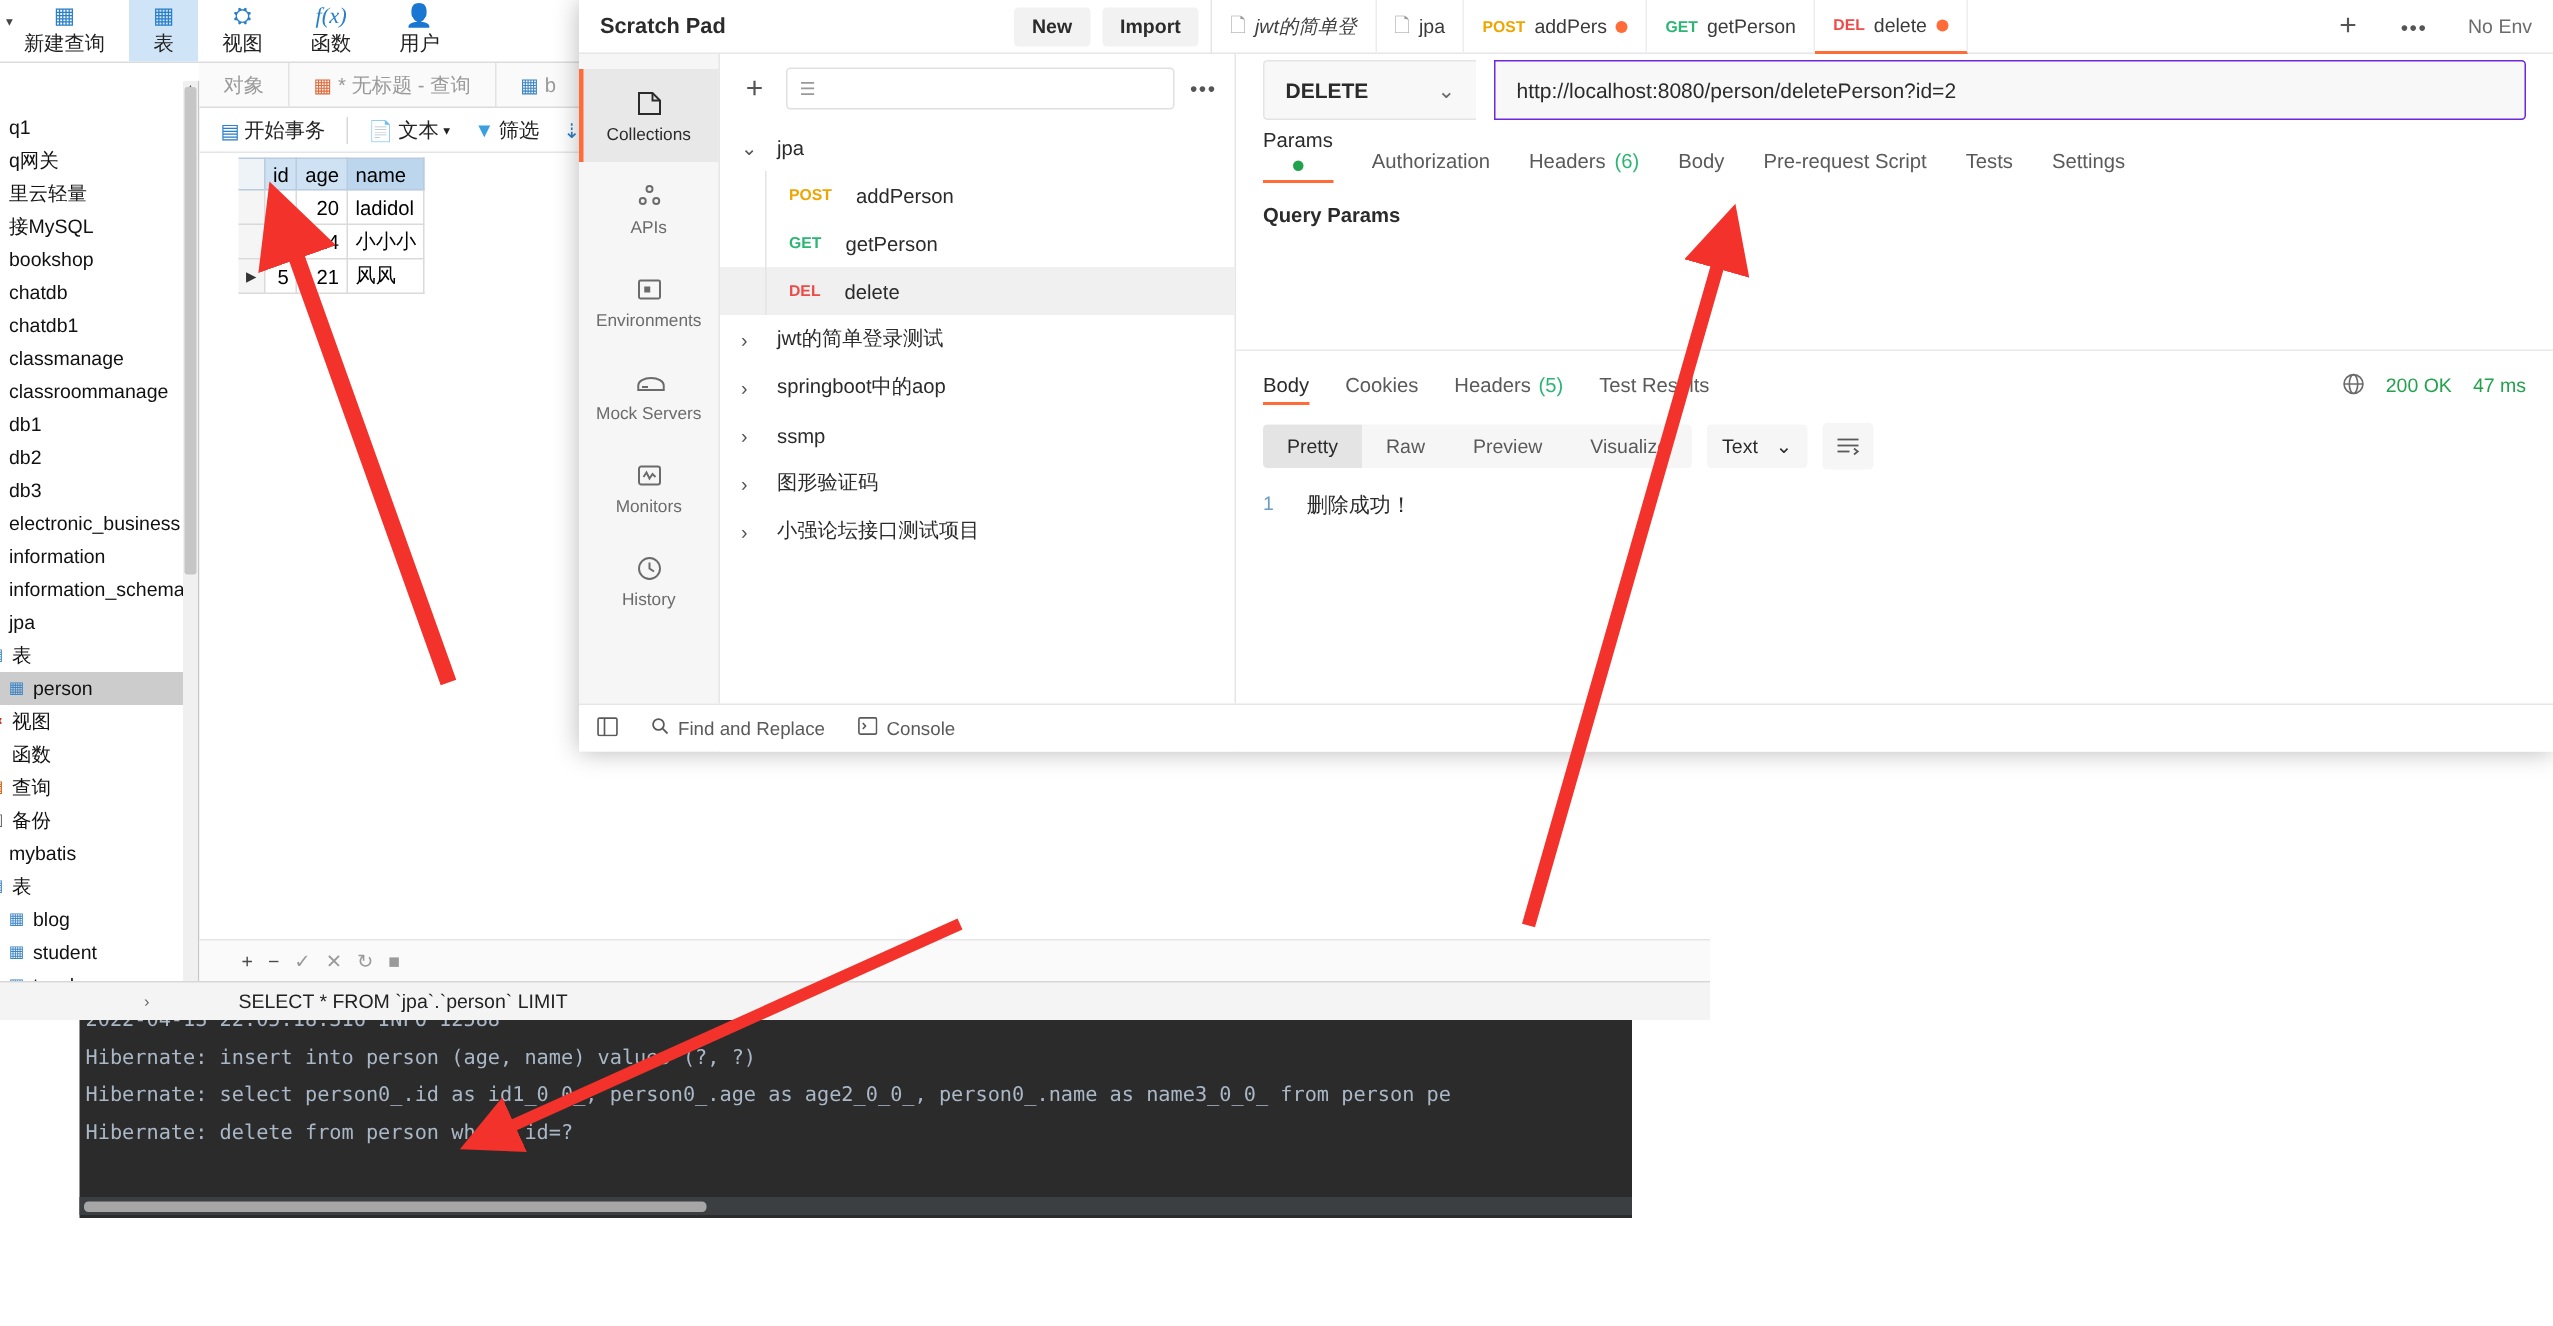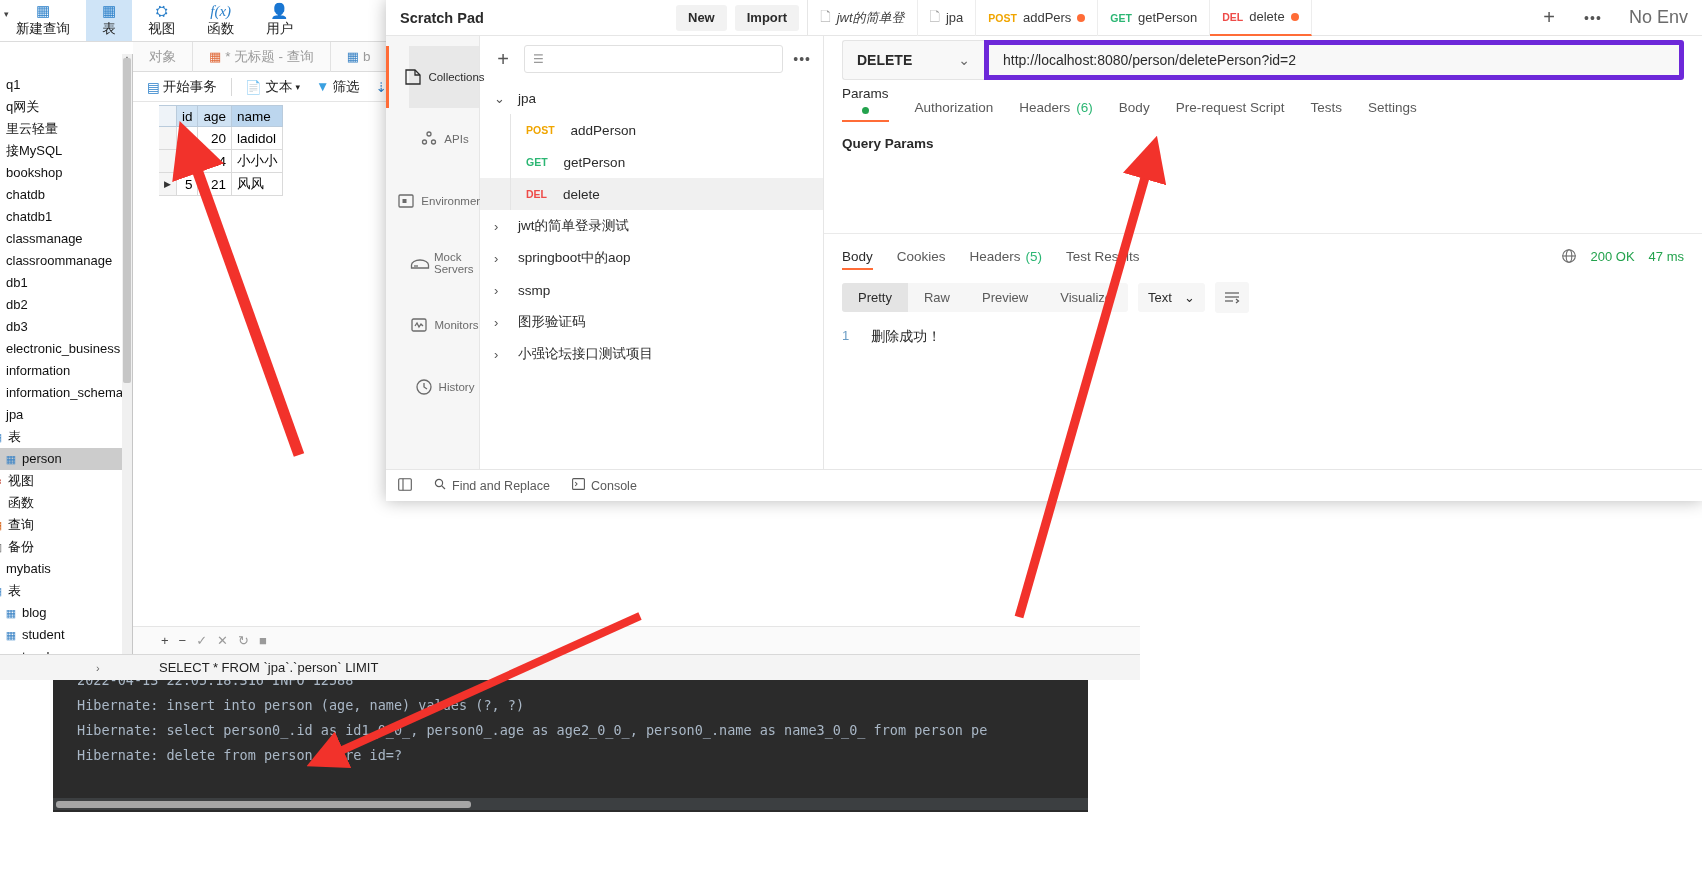--- a/index.html
+++ b/index.html
@@ -119,30 +119,30 @@
   .pm-tab.active { border-bottom: 2px solid #ff6c37; }
   .pm-tab .meth { font-size: 10.5px; font-weight: bold; }
   .meth-post { color: #f0a500; }
   .meth-get { color: #2bb673; }
   .meth-del { color: #ee4b48; }
   .dot { width: 8px; height: 8px; border-radius: 50%; background: #ff6c37; display:inline-block; }
   .pm-tab .fileicon { color:#9a9a9a; font-size: 13px; }
   .pm-tab-italic { font-style: italic; color:#404040; }
   .pm-plus { width: 44px; text-align:center; font-size: 20px; color:#555; }
   .pm-dots { width: 44px; text-align:center; font-size: 14px; color:#555; letter-spacing:1px;}
-  .pm-env { padding: 0 14px; font-size: 18px; color: #6b6b6b; }
+  .pm-env { padding: 0 14px; font-size: 13px; color: #6b6b6b; }
 
   .pm-body { display:flex; height: 670px; }
   .pm-rail {
     width: 94px; background: #f6f6f6; border-right: 1px solid #e6e6e6;
     padding-top: 10px; position: relative;
   }
   .rail-item {
-    height: 62px; display:flex; flex-direction:row; align-items:center; justify-content:center;
-    gap: 5px; font-size: 11.5px; color: #6b6b6b; margin-left: 23px;
+    height: 62px; display:flex; flex-direction:column; align-items:center; justify-content:center;
+    gap: 5px; font-size: 11.5px; color: #6b6b6b;
   }
   .rail-item.active { background: #e8e8e8; color:#2b2b2b; }
   .rail-item.active::before {
     content:""; position:absolute; left:0; width:3px; height:62px; background:#ff6c37;
   }
   .rail-ico { width: 20px; height: 20px; }
 
   .pm-sidebar { width: 344px; background:#fff; border-right: 1px solid #e6e6e6; }
   .pm-sb-top { height: 46px; display:flex; align-items:center; gap: 10px; padding: 0 12px; }
   .pm-sb-plus { font-size: 20px; color: #555; width: 22px; text-align:center; }
@@ -171,23 +171,23 @@
     height: 30px; padding: 0 14px; background: #f2f2f2; border-radius: 3px;
     display:flex; align-items:center; gap: 7px; font-size: 13.5px; color:#3b3b3b;
   }
   .pm-urlrow { display:flex; align-items:center; padding: 0 18px; margin-top: 4px; }
   .pm-method {
     width: 142px; height: 40px; background: #f8f8f8; border: 1px solid #e4e4e4; border-right: none;
     border-radius: 3px 0 0 3px; display:flex; align-items:center; justify-content: space-between;
     padding: 0 14px; font-size: 14px; font-weight: bold; color:#2b2b2b;
   }
   .pm-url {
-    flex: 1; height: 40px; background: #f8f8f8; border: 5px solid #6d28d9;
+    flex: 1; height: 40px; background: #f8f8f8; border: 1px solid #6d28d9;
     border-radius: 0 3px 3px 0; display:flex; align-items:center; padding: 0 14px;
-    font-size: 14px; color: #2b2b2b;
+    font-size: 14px; color: #2b2b2b; margin-left: 12px;
   }
   .pm-reqtabs { display:flex; align-items:center; gap: 26px; padding: 0 18px; height: 42px; margin-top: 6px; }
   .pm-reqtab { font-size: 13.5px; color: #5a5a5a; height: 42px; display:flex; align-items:center; gap:6px; position:relative;}
   .pm-reqtab.active { color: #2b2b2b; flex-direction: column; }
   .pm-reqtab.active::after { content:""; position:absolute; left:0; right:0; bottom:6px; height:2px; background:#ff6c37; }
   .green-dot { width: 7px; height: 7px; border-radius:50%; background: #23a24d; display:inline-block;}
   .cnt-green { color: #2bb673; }
 
   .qp-title { font-size: 13.5px; font-weight:bold; color: #2b2b2b; padding: 8px 0 10px 18px; }
   .qp-table { width: 100%; border-collapse: collapse; font-size: 13.5px; }
@@ -459,21 +459,21 @@
     </div>
 
     <div class="nav-statusbar">
       <div class="lft">›</div>
       <div class="sql">SELECT * FROM `jpa`.`person` LIMIT</div>
     </div>
 
     <div class="nav-leftstrip"></div>
 
     <div class="nav-console">
-      <div id="console-lines" style="margin-top: -12px; margin-left: 20px;">
+      <div id="console-lines" style="margin-top: -12px;">
           <div class="ln grey">2022-04-13 22:05:18.316  INFO 12588</div>
           <div class="ln grey">Hibernate: insert into person (age, name) values (?, ?)</div>
           <div class="ln grey">Hibernate: select person0_.id as id1_0_0_, person0_.age as age2_0_0_, person0_.name as name3_0_0_ from person pe</div>
           <div class="ln grey">Hibernate: delete from person where id=?</div>
         </div>
     </div>
     <div class="console-scroll">
       <div class="console-thumb"></div>
     </div>
     <div class="nav-bottom-white"></div>

